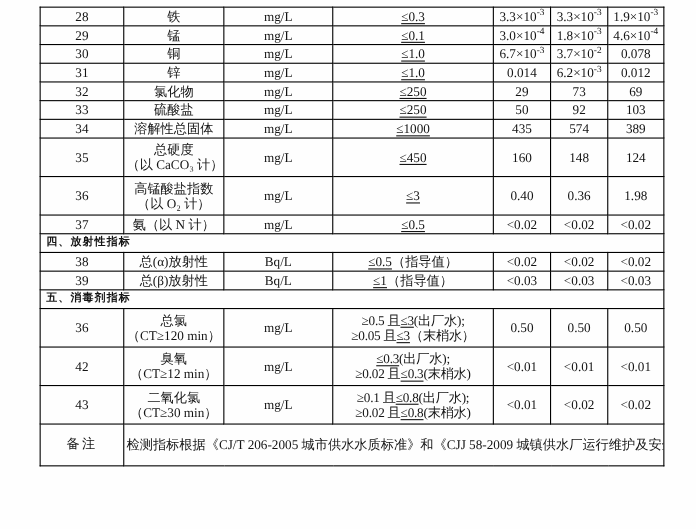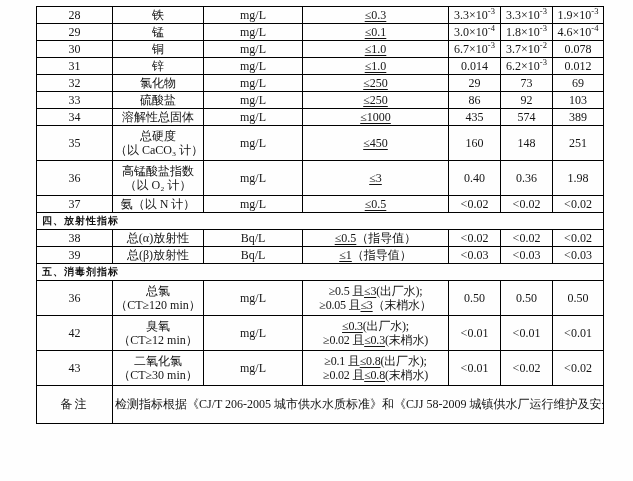--- a/index.html
+++ b/index.html
@@ -40,21 +40,21 @@
   td.limit-multi{
     text-align:left;
     padding-left:4px;
     font-size:11.5px;
     letter-spacing:-0.2px;
   }
   td.name-cell{font-size:12px;}
   sup{font-size:8.5px;line-height:0;}
   u{text-underline-offset:1.5px;}
   tr.remark{height:38px;}
-  td.remark-label{font-size:12.5px;letter-spacing:2px;}
+  td.remark-label{font-size:12.5px;letter-spacing:2px;font-family:Liberation Mono, monospace;}
   td.remark-text{
     text-align:left;
     white-space:normal;
     font-size:11.5px;
     line-height:1.5;
     padding:1px 5px;
   }
 </style>
 </head>
 <body>
@@ -114,41 +114,41 @@
           <td><u>≤250</u></td>
           <td>29</td>
           <td>73</td>
           <td>69</td>
         </tr>
         <tr class="h1">
           <td>33</td>
           <td class="name-cell">硫酸盐</td>
           <td>mg/L</td>
           <td><u>≤250</u></td>
-          <td>86</td>
+          <td>50</td>
           <td>92</td>
           <td>103</td>
         </tr>
         <tr class="h1">
           <td>34</td>
           <td class="name-cell">溶解性总固体</td>
           <td>mg/L</td>
           <td><u>≤1000</u></td>
           <td>435</td>
           <td>574</td>
           <td>389</td>
         </tr>
         <tr class="h2">
           <td>35</td>
           <td class="name-cell">总硬度<br>（以 CaCO₃ 计）</td>
           <td>mg/L</td>
           <td><u>≤450</u></td>
           <td>160</td>
           <td>148</td>
-          <td>251</td>
+          <td>124</td>
         </tr>
         <tr class="h2">
           <td>36</td>
           <td class="name-cell">高锰酸盐指数<br>（以 O₂ 计）</td>
           <td>mg/L</td>
           <td><u>≤3</u></td>
           <td>0.40</td>
           <td>0.36</td>
           <td>1.98</td>
         </tr>

